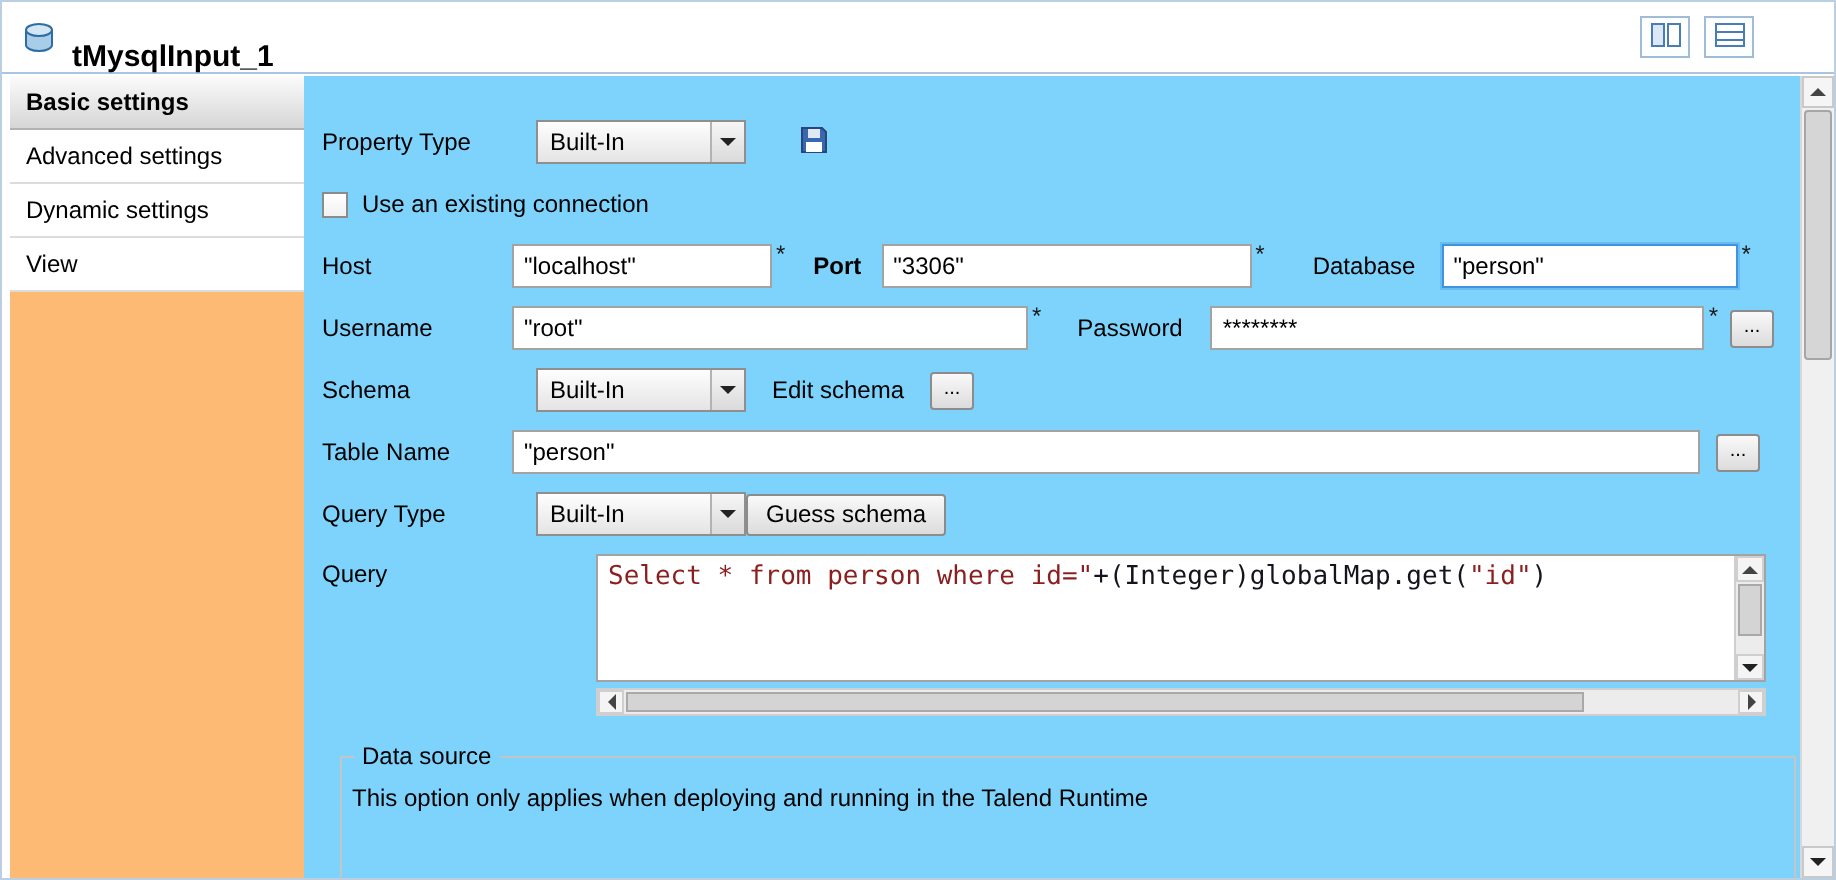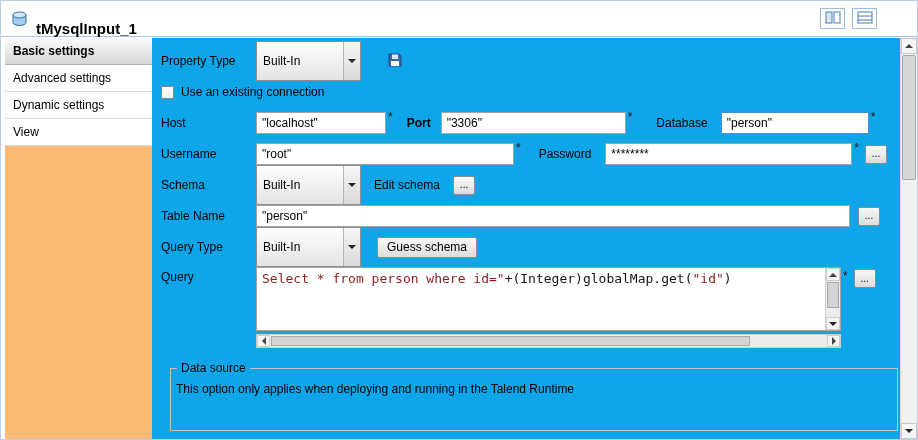--- a/index.html
+++ b/index.html
@@ -35,29 +35,29 @@
     border-bottom: 1px solid #dcdcdc; border-right: 1px solid #e4e4e4;
     cursor: pointer; background: #fff;
   }
   .side-item.selected {
     font-weight: bold;
     background: linear-gradient(#fbfbfb, #d6d6d6);
     border-bottom-color: #b2b2b2;
   }
 
   
-  .main { position: absolute; left: 151px; top: 37px; right: 17px; bottom: 0; padding: 12px 0 0 9px; background: #0ea5e9; }
+  .main { position: absolute; left: 151px; top: 37px; right: 17px; bottom: 0; padding: 22px 0 0 9px; background: #7dd3fc; }
   .row { display: flex; align-items: center; height: 22px; margin-bottom: 9px; }
-  .row.top { align-items: flex-start; height: auto; }
+  .row.top { align-items: flex-start; height: auto; gap: 42px; }
   .flabel { width: 95px; flex-shrink: 0; }
   .ilabel { flex-shrink: 0; }
 
   .combo {
-    height: 40px; border: 1px solid #8f8f8f; background: linear-gradient(#fefefe, #e4e4e4);
-    display: flex; align-items: center; padding-left: 6px; cursor: pointer; flex-shrink: 0;
+    height: 22px; border: 1px solid #8f8f8f; background: linear-gradient(#fefefe, #e4e4e4);
+    display: flex; align-items: center; padding-left: 6px; cursor: pointer; flex-shrink: 0; margin-left: 12px;
   }
   .w105 { width: 105px; } .w88 { width: 88px; }
   .combo-arrow {
     margin-left: auto; width: 17px; align-self: stretch; border-left: 1px solid #b3b3b3;
     background: linear-gradient(#f6f6f6, #dadada); display: flex; align-items: center; justify-content: center;
   }
   .tri-down { width: 0; height: 0; border-left: 4px solid transparent; border-right: 4px solid transparent; border-top: 4px solid #222; }
   .tri-up { width: 0; height: 0; border-left: 4px solid transparent; border-right: 4px solid transparent; border-bottom: 4px solid #444; }
   .tri-left { width: 0; height: 0; border-top: 4px solid transparent; border-bottom: 4px solid transparent; border-right: 4px solid #444; }
   .tri-right { width: 0; height: 0; border-top: 4px solid transparent; border-bottom: 4px solid transparent; border-left: 4px solid #444; }
@@ -228,21 +228,21 @@
   </div>
 
   <div class="row">
     <span class="flabel">Query Type</span>
     <div class="combo w105">
       <span>Built-In</span>
       <span class="combo-arrow">
           <i class="tri-down"></i>
         </span>
     </div>
-    <button class="btn" style="margin-left:16px;text-align:right;">Guess schema</button>
+    <button class="btn" style="margin-left:0;text-align:right;">Guess schema</button>
   </div>
 
   <div class="row top">
     <span class="flabel" style="padding-top:3px;">Query</span>
     <div>
       <div class="qeditor">
         <div class="qtext"><span class="seg-sql">Select * from person where id="</span><span class="seg-java">+(Integer)globalMap.get(</span><span class="seg-sql">"id"</span><span class="seg-java">)</span></div>
         <div class="qvsb">
           <div class="qsb-btn">
               <i class="tri-up"></i>

